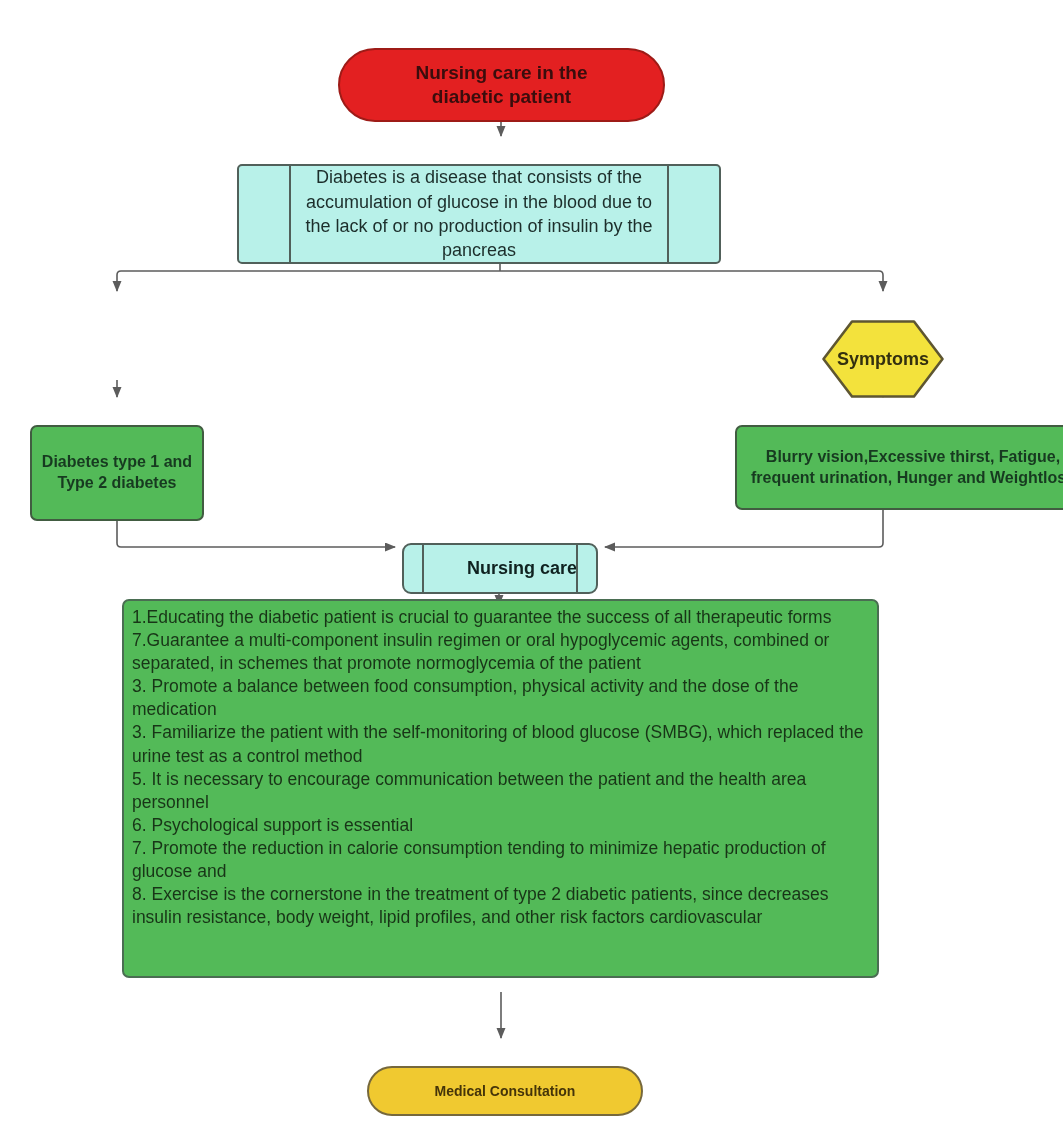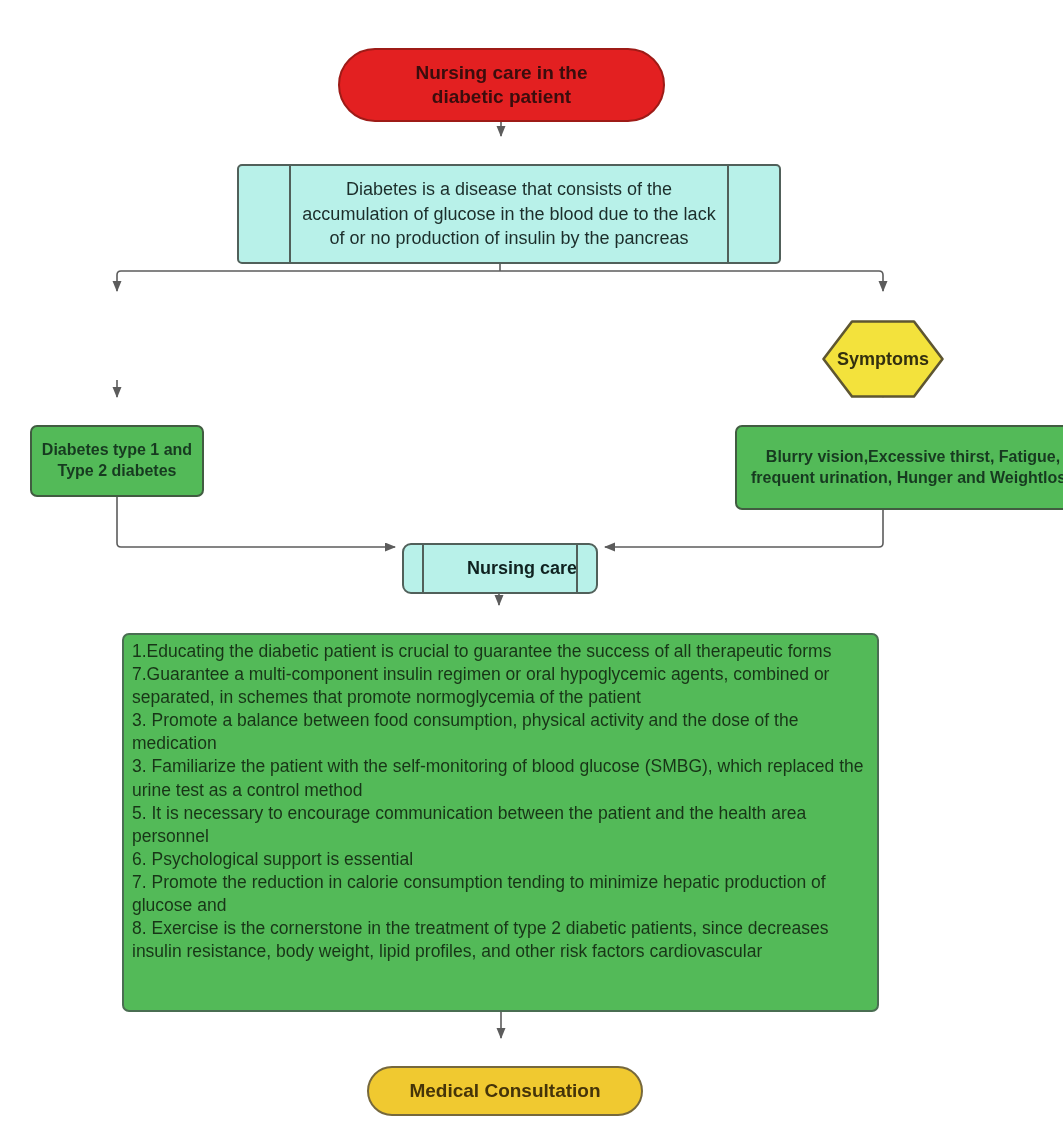--- a/index.html
+++ b/index.html
@@ -36,21 +36,21 @@
     background: #b8f1e9;
     border: 2px solid #51605a;
     border-radius: 5px;
     color: #1c2e2b;
   }
   .predef .bar {
     position: absolute; top: 0; bottom: 0; width: 0;
     border-left: 2px solid #51605a;
   }
   .definition {
-    left: 237px; top: 143px; width: 544px; height: 100px;
+    left: 237px; top: 143px; width: 484px; height: 100px;
     font-size: 18px; line-height: 1.36; padding: 0 62px;
   }
   .definition .bar.l { left: 50px; }
   .definition .bar.r { right: 50px; }
 
   .hex { width: 124px; height: 80px; }
   .hex svg { position: absolute; left: 0; top: 0; width: 100%; height: 100%; }
   .hex .hex-label {
     position: relative; z-index: 1;
     font-weight: bold; font-size: 18px; color: #33300f;
@@ -60,54 +60,54 @@
 
   .green-box {
     background: #53ba58;
     border: 2.5px solid #415c41;
     border-radius: 7px;
     color: #173a20;
     font-weight: bold;
     font-size: 16px;
     line-height: 1.3;
   }
-  .detail-left  { left: 30px;  top: 404px; width: 174px; height: 72px; padding: 0 6px; }
+  .detail-left  { left: 30px;  top: 404px; width: 174px; height: 96px; padding: 0 6px; }
   .detail-right { left: 735px; top: 404px; width: 356px; height: 85px; padding: 0 10px; }
 
   .nursing {
     left: 402px; top: 522px; width: 196px; height: 51px;
     font-weight: bold; font-size: 18px; color: #0f2220;
     border-radius: 9px;
     padding-left: 44px;
   }
   .nursing .bar.l { left: 18px; }
   .nursing .bar.r { right: 18px; }
 
   .care-plan {
-    left: 122px; top: 612px; width: 757px; height: 379px;
+    left: 122px; top: 578px; width: 757px; height: 379px;
     background: #53ba58;
     border: 2px solid #4a6e52;
     border-radius: 7px;
     color: #183517;
     font-size: 17.5px;
     line-height: 1.32;
     text-align: left;
     display: block;
     padding: 5px 8px;
   }
   .care-plan p { margin: 0; }
 
   .stadium-gold {
     left: 367px; top: 1045px; width: 276px; height: 50px;
     background: #f0c930;
     border: 2px solid #76683c;
     border-radius: 26px;
     color: #453409;
     font-weight: bold;
-    font-size: 19px;
+    font-size: 14px;
   }
 </style>
 </head>
 <body>
 
 <div class="canvas">
 
   <svg class="connector-layer" viewBox="0 0 1063 1123" xmlns="http://www.w3.org/2000/svg">
     <defs>
       <marker id="arrow" markerUnits="userSpaceOnUse" markerWidth="13" markerHeight="11" refX="10" refY="4.5" orient="auto">

